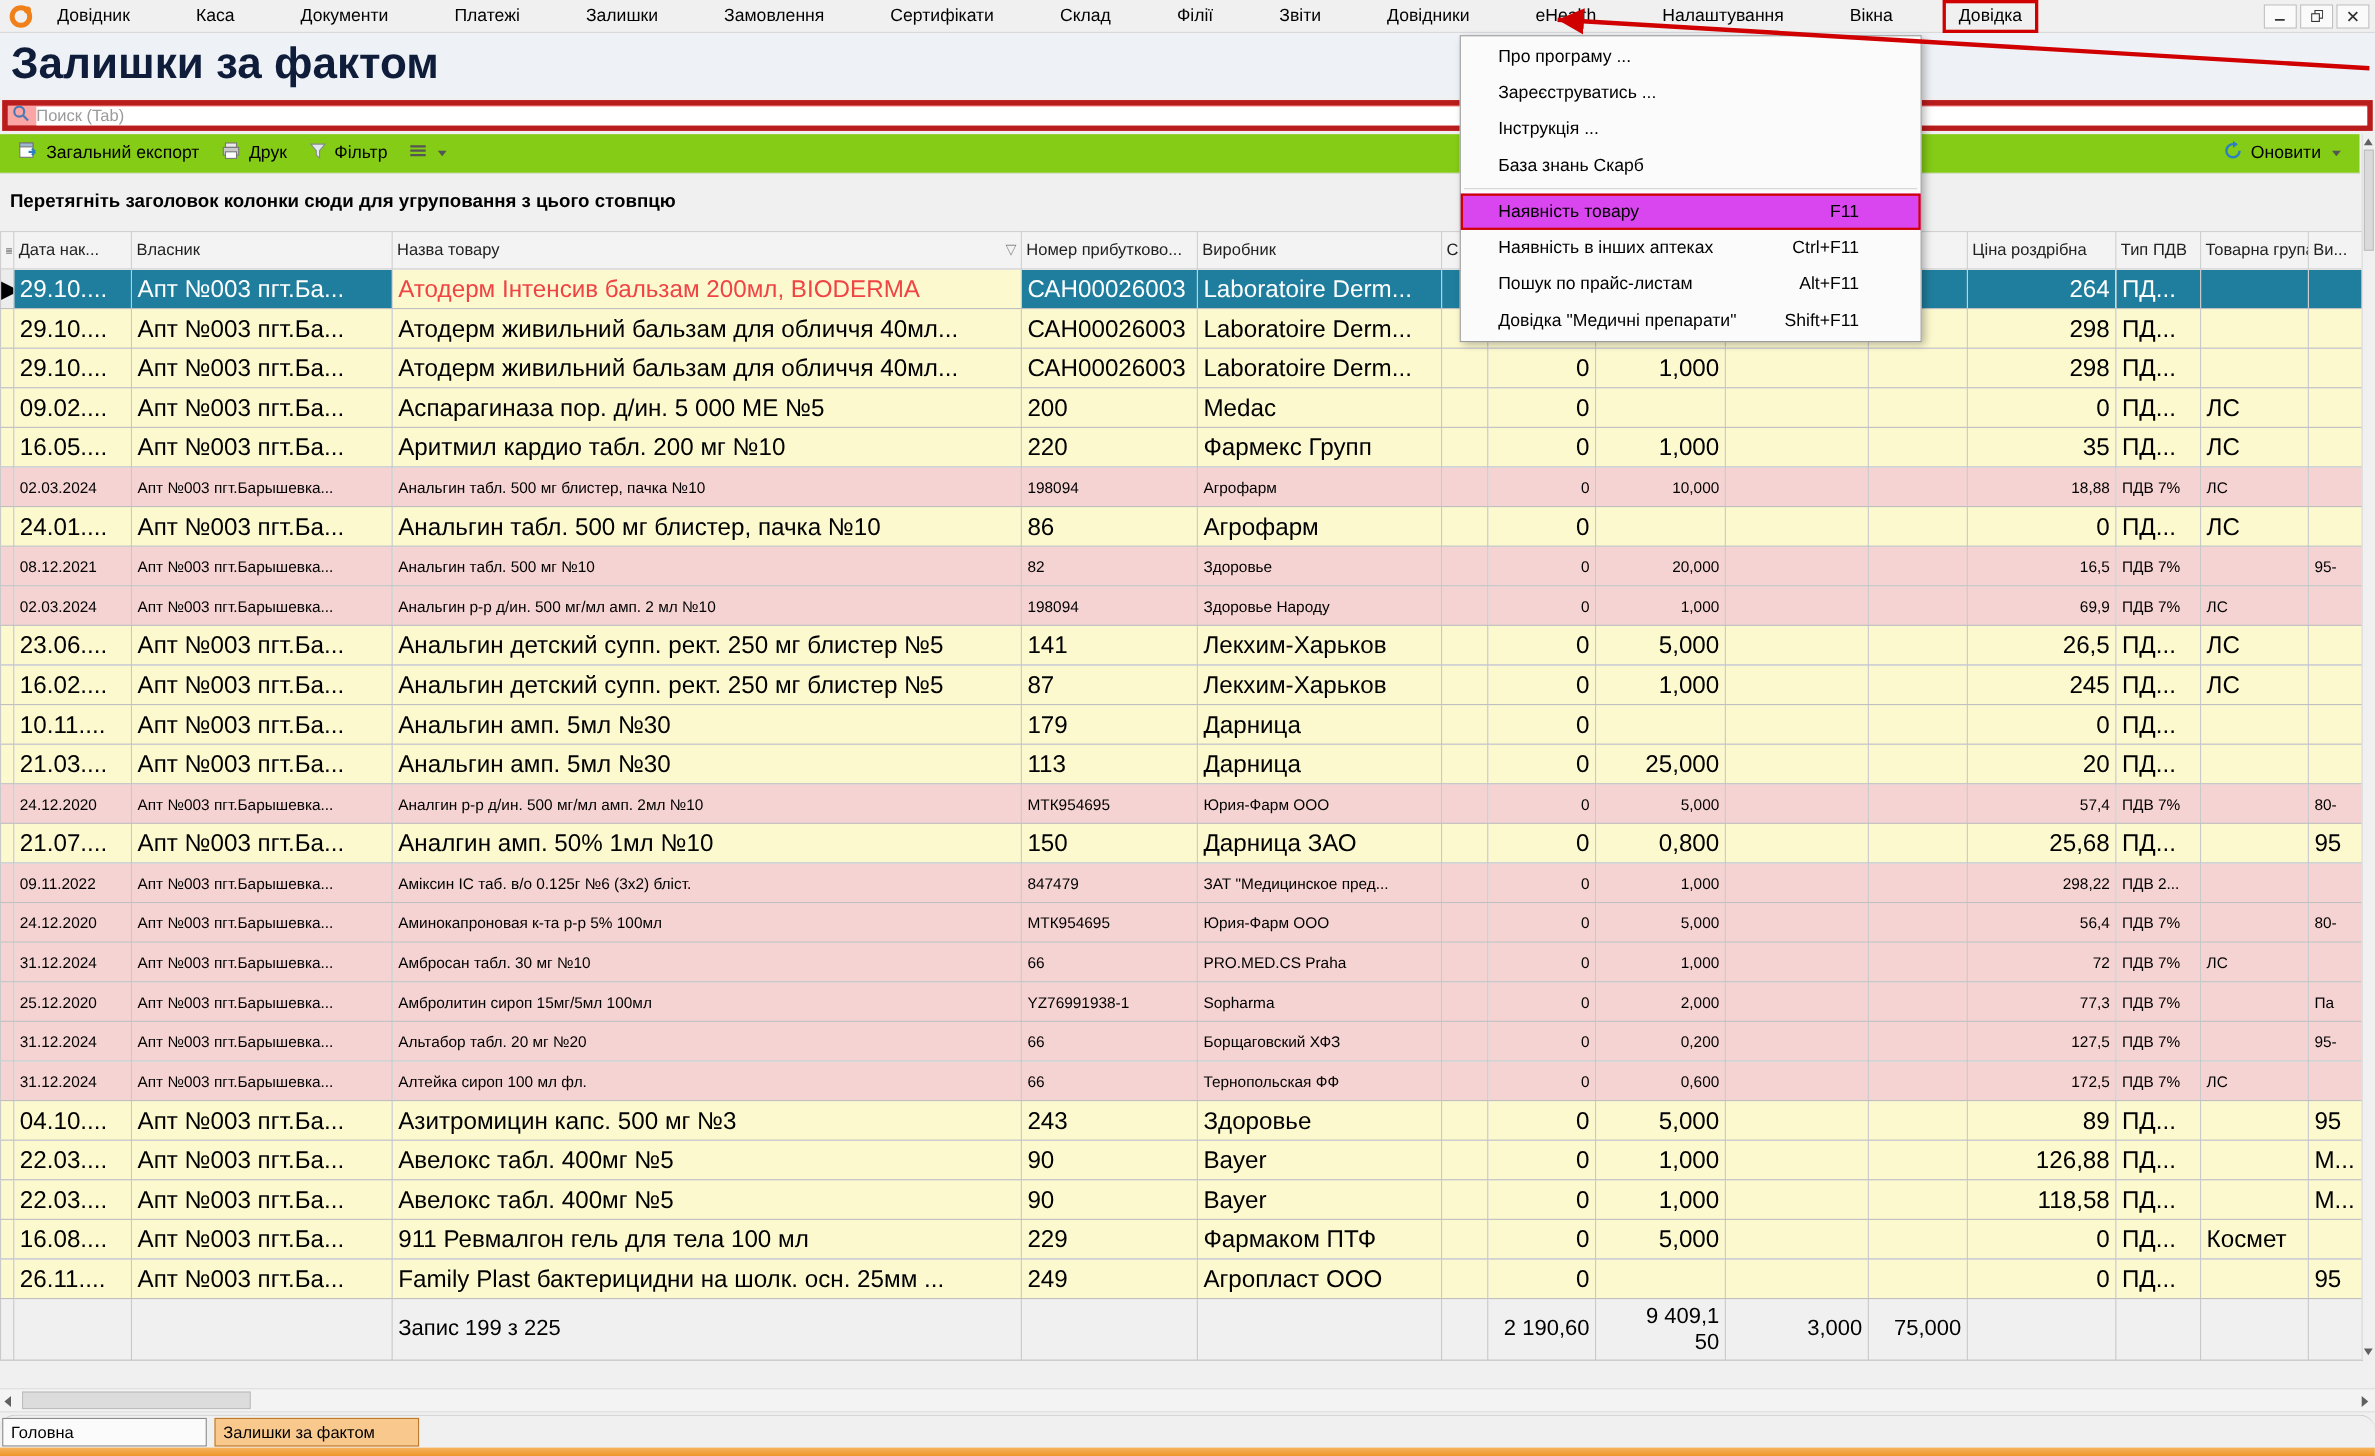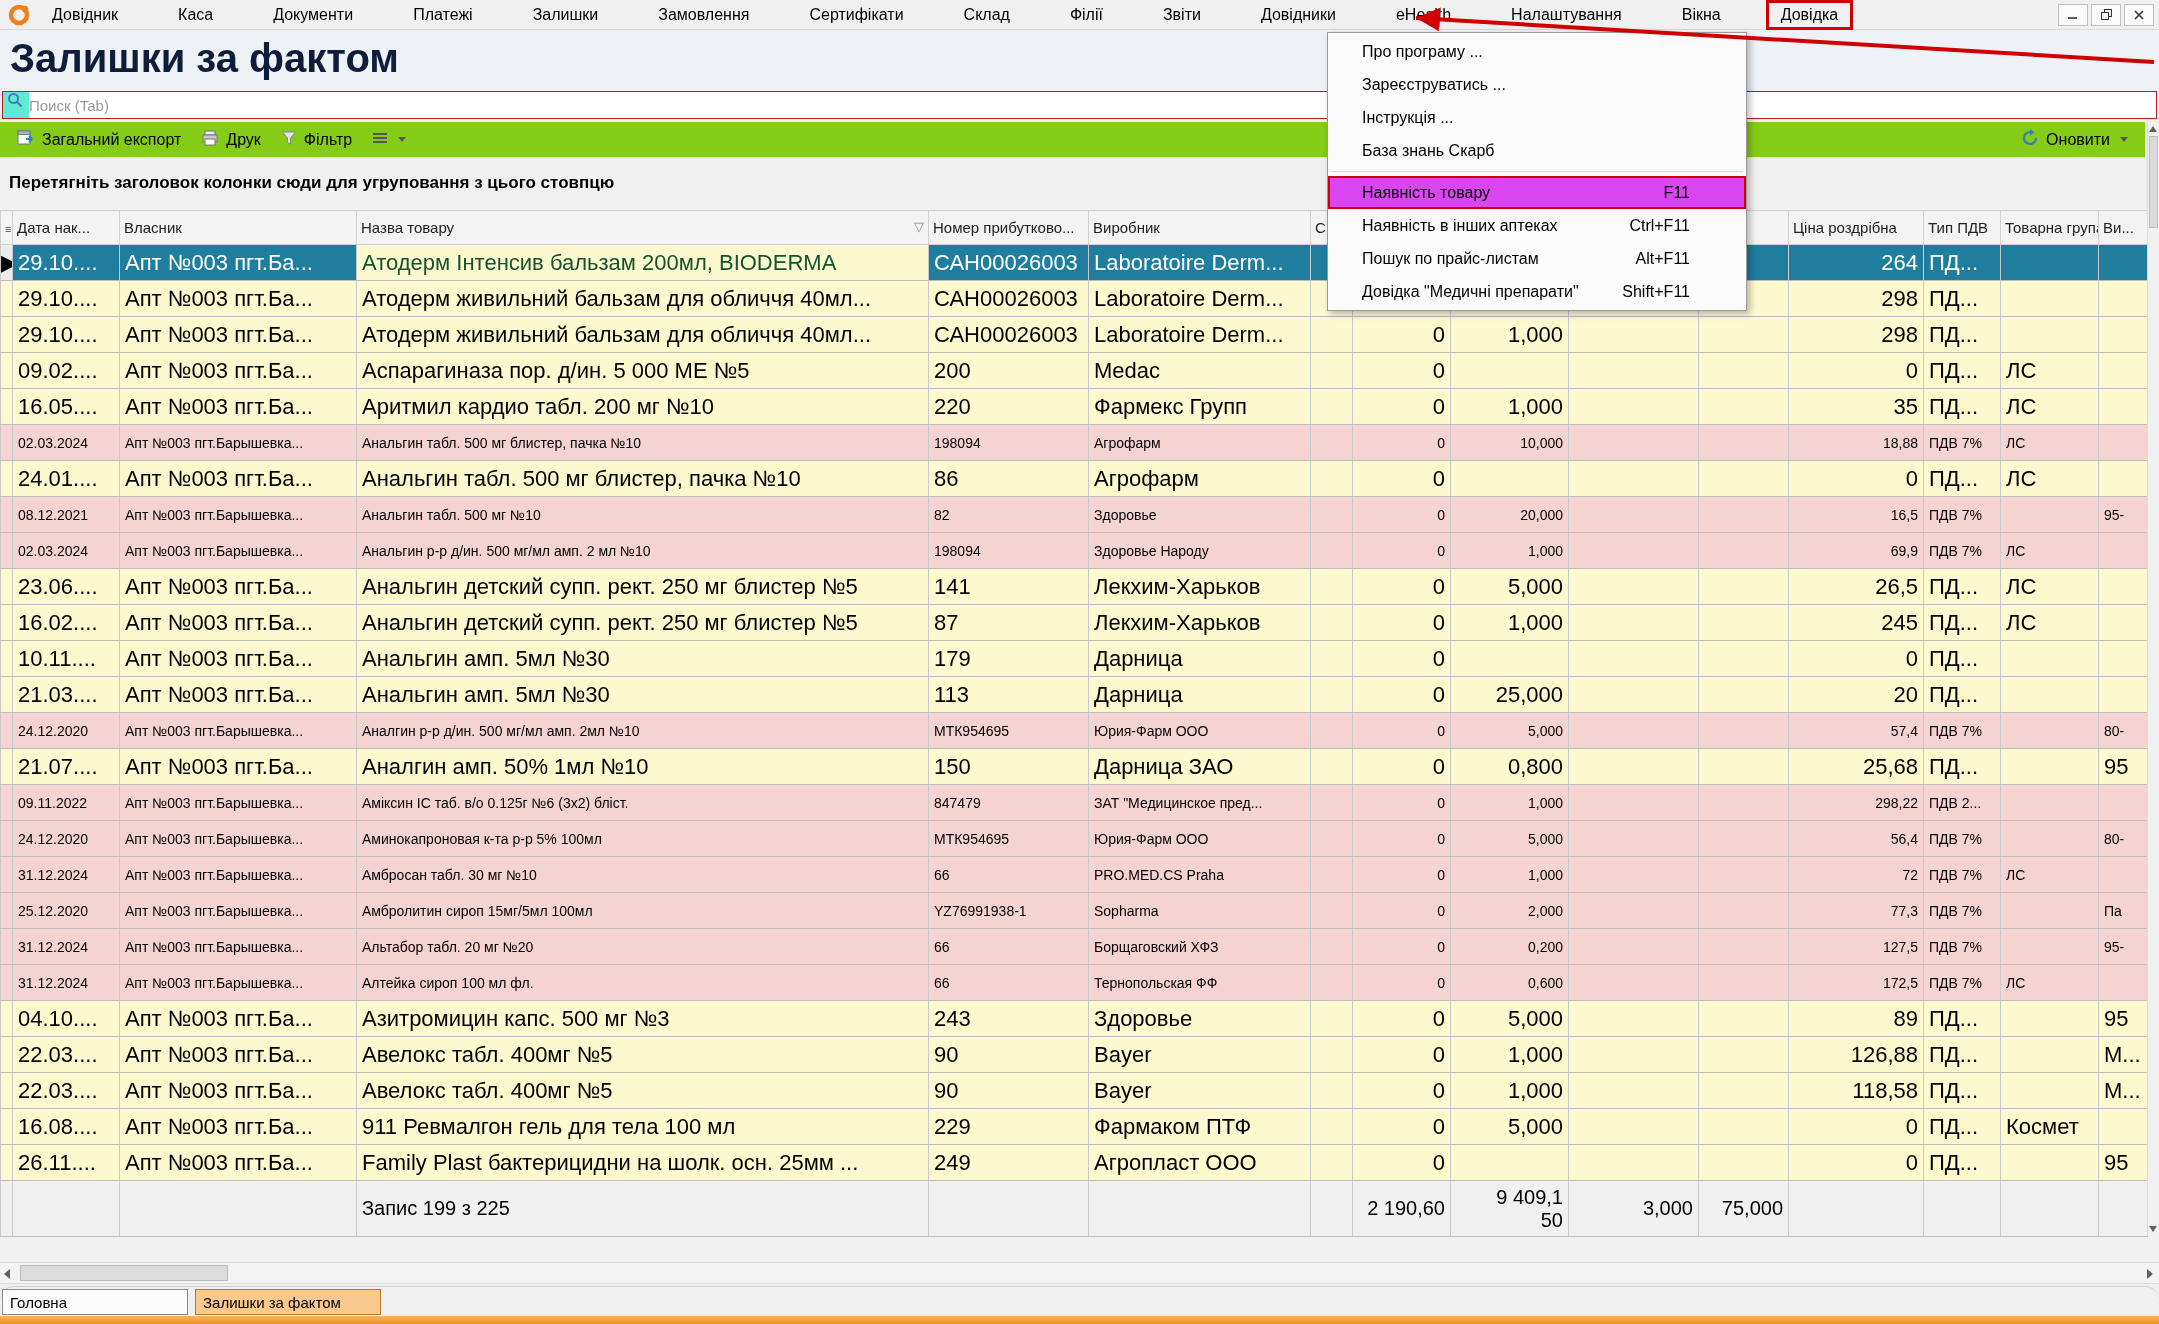--- a/index.html
+++ b/index.html
@@ -15,21 +15,21 @@
   .mb-items{display:flex;align-items:center;height:30px;gap:32px;}
   .mb-item{padding:0 14px;font-size:16px;line-height:28px;white-space:nowrap;cursor:default;}
   .mb-item.boxed{outline:3px solid var(--annotation-red,#d00000);outline-offset:-2px;}
   .win-controls{margin-left:auto;display:flex;gap:3px;padding-right:5px;}
   .win-btn{width:30px;height:22px;border:1px solid #bfbfbf;background:#fafafa;
     display:flex;align-items:center;justify-content:center;}
   
   .pagetitle{position:absolute;top:30px;left:0;right:0;height:58px;background:#eef2f7;
     font-size:40px;font-weight:bold;color:#0f1c3a;padding-left:10px;line-height:56px;}
   .searchrow{position:absolute;top:88px;left:0;right:0;height:34px;padding:3px 2px;}
-  .searchbox{height:28px;border:1px solid #b91c1c;background:#5eead4;display:flex;padding-left:4px;}
+  .searchbox{height:28px;border:5px solid #b91c1c;background:#fca5a5;display:flex;align-items:center;padding-left:4px;}
   .searchbox input{border:none;outline:none;flex:1;font-family:inherit;font-size:15px;color:#333;margin-left:6px;}
   .searchbox input::placeholder{color:#9a9a9a;}
   .toolbar{position:absolute;top:122px;left:0;right:14px;height:36px;background:#84cc16;
     border-bottom:1px solid #e2e2e2;display:flex;align-items:center;gap:2px;padding:0 8px;font-size:16px;}
   .tb-btn{display:flex;align-items:center;gap:7px;padding:4px 9px;cursor:default;white-space:nowrap;}
   .tb-spacer{flex:1;}
   .caret{width:0;height:0;border-left:4px solid transparent;border-right:4px solid transparent;
     border-top:5px solid #555;display:inline-block;margin-left:3px;}
   
   .grouppanel{position:absolute;top:158px;left:0;right:0;height:52px;background:#f0f0f0;
@@ -41,21 +41,21 @@
     color:#222;text-align:left;padding:0 4px;overflow:hidden;white-space:nowrap;}
   .hdr-glyph{font-size:11px;color:#444;}
   .filter-glyph{float:right;color:#8a8a8a;font-size:13px;}
   td{height:36px;border-right:1px solid #c9c9c9;border-bottom:1px solid #bfbfbf;
     overflow:hidden;white-space:nowrap;padding:0 5px;vertical-align:middle;}
   tr.big td{font-size:22px;background:var(--row-yellow,#fcf9cf);}
   tr.small td{font-size:14px;background:var(--row-pink,#f5d3d2);}
   td.ind{background:#ececec;padding:0;text-align:center;font-size:11px;color:#111;}
   td.q1,td.q2,td.price{text-align:right;}
   tr.selected td{background:var(--selection,#1f7e9d);color:#fff;}
-  tr.selected td.name{background:var(--row-yellow,#fcf9cf);color:#14532d;}
+  tr.selected td.name{background:var(--row-yellow,#fcf9cf);color:#ef4444;}
   tr.selected td.ind{background:#ececec;color:#000;}
   tr.footer td{background:#f0f0f0;font-size:20px;height:56px;border-top:1px solid #9e9e9e;
     white-space:pre-line;text-align:right;color:#000;}
   tr.footer td.name{text-align:left;}
   
   .vscroll{position:absolute;right:0;top:122px;width:12px;height:1114px;background:#f0f0f0;
     border-left:1px solid #dcdcdc;display:flex;flex-direction:column;}
   .vs-arrow{height:14px;position:relative;}
   .vs-arrow.up::after{content:'';position:absolute;left:1px;top:4px;
     border-left:4px solid transparent;border-right:4px solid transparent;border-bottom:6px solid #606060;}

